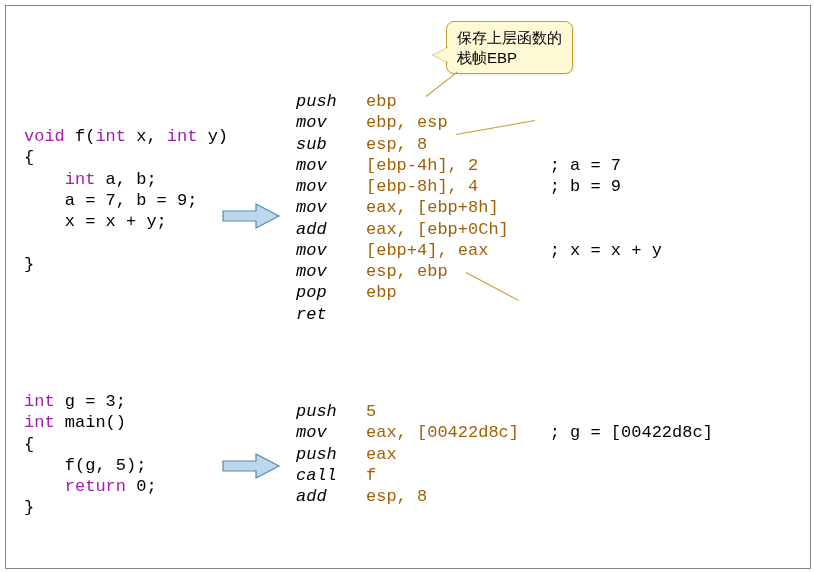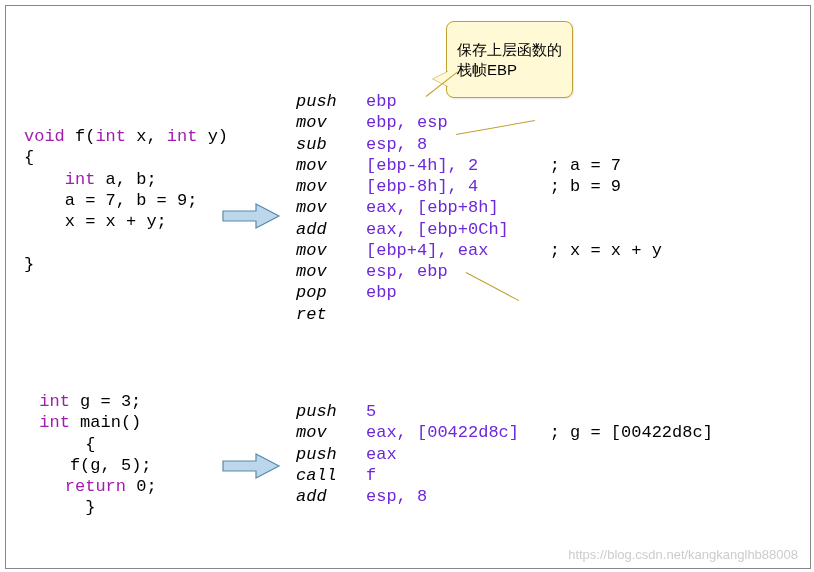--- a/index.html
+++ b/index.html
@@ -26,21 +26,21 @@
     white-space: pre;
     line-height: 1.25;
   }
   .kw { color: #a21caf; }
   .plain { color: #000; }
   .callout {
     position: absolute;
     background: #fff9d6;
     border: 1px solid #c0a030;
     border-radius: 8px;
-    padding: 18px 10px;
+    padding: 6px 10px;
     font-family: "Microsoft YaHei", sans-serif;
     font-size: 15px;
     color: #000;
     box-shadow: 1px 1px 2px rgba(0,0,0,0.1);
     line-height: 1.3;
   }
   .callout::before {
     content: "";
     position: absolute;
     width: 0; height: 0;
@@ -55,21 +55,21 @@
   }
   .callout.tail-tl::before {
     left: -14px;
     top: 8px;
     border-top: 8px solid transparent;
     border-bottom: 8px solid transparent;
     border-right: 16px solid #fff9d6;
     filter: drop-shadow(-1px 0 0 #c0a030);
   }
   .asm-col1 { display:inline-block; width:70px; color:#000;font-style:italic; }
-  .asm-col2 { display:inline-block; color:#6d28d9; }
+  .asm-col2 { display:inline-block; color:#a16207; }
   .asm-line { white-space: pre; color:#000; }
   .arrow {
     position: absolute;
     width: 60px;
     height: 30px;
   }
   .arrow svg { width:100%; height:100%; }
   .watermark {
     position: absolute;
     right: 12px;
@@ -114,21 +114,21 @@
 <span class="asm-line"><span class="asm-col1">mov</span><span class="asm-col2">[ebp-8h], 4</span><span>&nbsp;&nbsp;&nbsp;&nbsp;&nbsp;&nbsp;&nbsp;; b = 9</span></span>
 <span class="asm-line"><span class="asm-col1">mov</span><span class="asm-col2">eax, [ebp+8h]</span></span>
 <span class="asm-line"><span class="asm-col1">add</span><span class="asm-col2">eax, [ebp+0Ch]</span></span>
 <span class="asm-line"><span class="asm-col1">mov</span><span class="asm-col2">[ebp+4], eax</span><span>&nbsp;&nbsp;&nbsp;&nbsp;&nbsp;&nbsp;; x = x + y</span></span>
 <span class="asm-line"><span class="asm-col1">mov</span><span class="asm-col2">esp, ebp</span></span>
 <span class="asm-line"><span class="asm-col1">pop</span><span class="asm-col2">ebp</span></span>
 <span class="asm-line"><span class="asm-col1">ret</span><span class="asm-col2"></span></span>
 </div>
 
 
-  <div class="code-block" id="c-code-main" style="left:18px; top:385px;text-align:center;"><span class="kw">int</span><span class="plain">&nbsp;g&nbsp;=&nbsp;3;</span>
+  <div class="code-block" id="c-code-main" style="left:18px; top:385px;"><span class="kw">int</span><span class="plain">&nbsp;g&nbsp;=&nbsp;3;</span>
 <span class="kw">int</span><span class="plain">&nbsp;main()</span>
 <span class="plain">{</span>
 <span class="plain">&nbsp;&nbsp;&nbsp;&nbsp;f(g,&nbsp;5);</span>
 <span class="kw">&nbsp;&nbsp;&nbsp;&nbsp;return</span><span class="plain">&nbsp;0;</span>
 <span class="plain">}</span></div>
 
   <div class="arrow" style="left:215px; top:445px;">
     <svg viewBox="0 0 60 30">
       <polygon points="2,10 35,10 35,3 58,15 35,27 35,20 2,20" fill="#bcd7eb" stroke="#5a8aaa" stroke-width="1.2"></polygon>
     </svg>
@@ -140,14 +140,13 @@
 <span class="asm-line"><span class="asm-col1">call</span><span class="asm-col2">f</span></span>
 <span class="asm-line"><span class="asm-col1">add</span><span class="asm-col2">esp, 8</span></span>
 </div>
 
   <div class="leader" style="left:450px; top:128px; width:80px; height:1px; transform:rotate(-10deg); transform-origin:left;"></div>
 
   <div class="leader" style="left:460px; top:266px; width:60px; height:1px; transform:rotate(28deg); transform-origin:left;"></div>
 
   <div class="leader" style="left:420px; top:90px; width:40px; height:1px; transform:rotate(-38deg); transform-origin:left;"></div>
 
-  <div class="watermark">https://blog.csdn.net/kangkanglhb88008</div>
 </div>
 
 </body></html>

